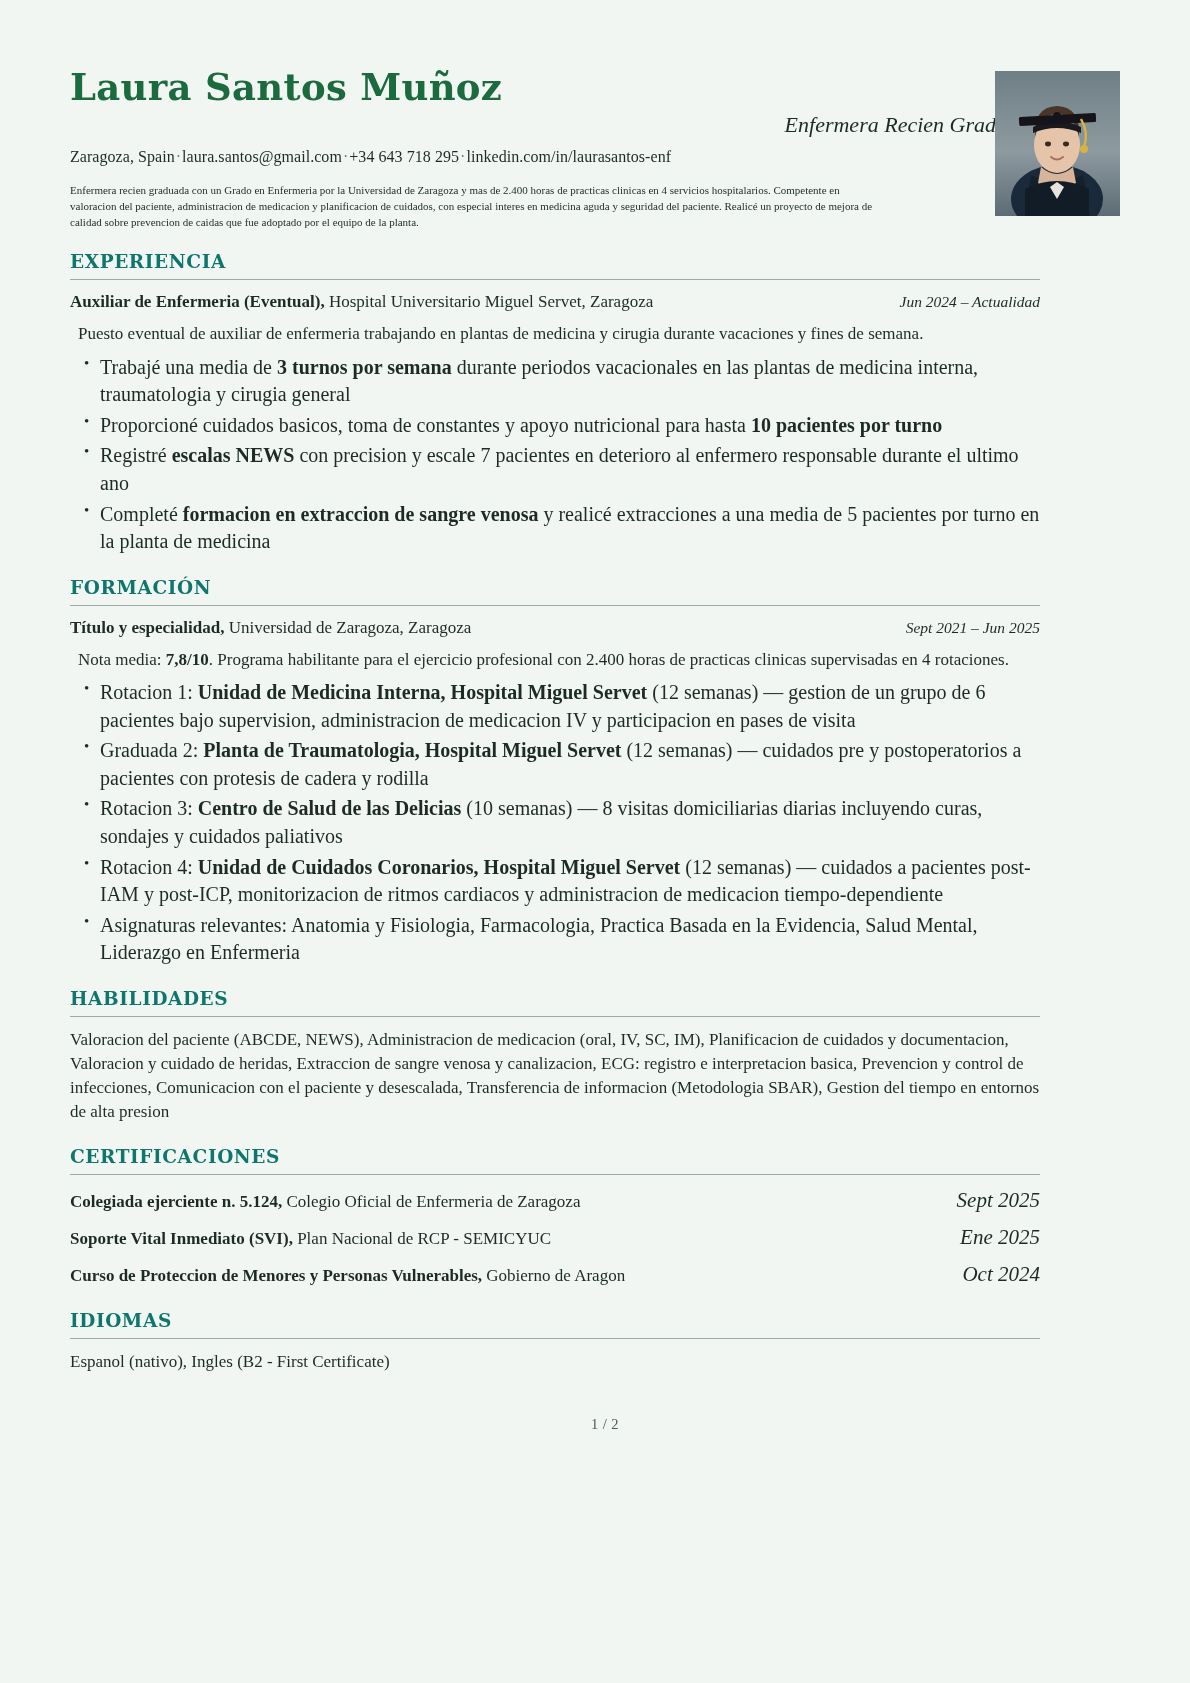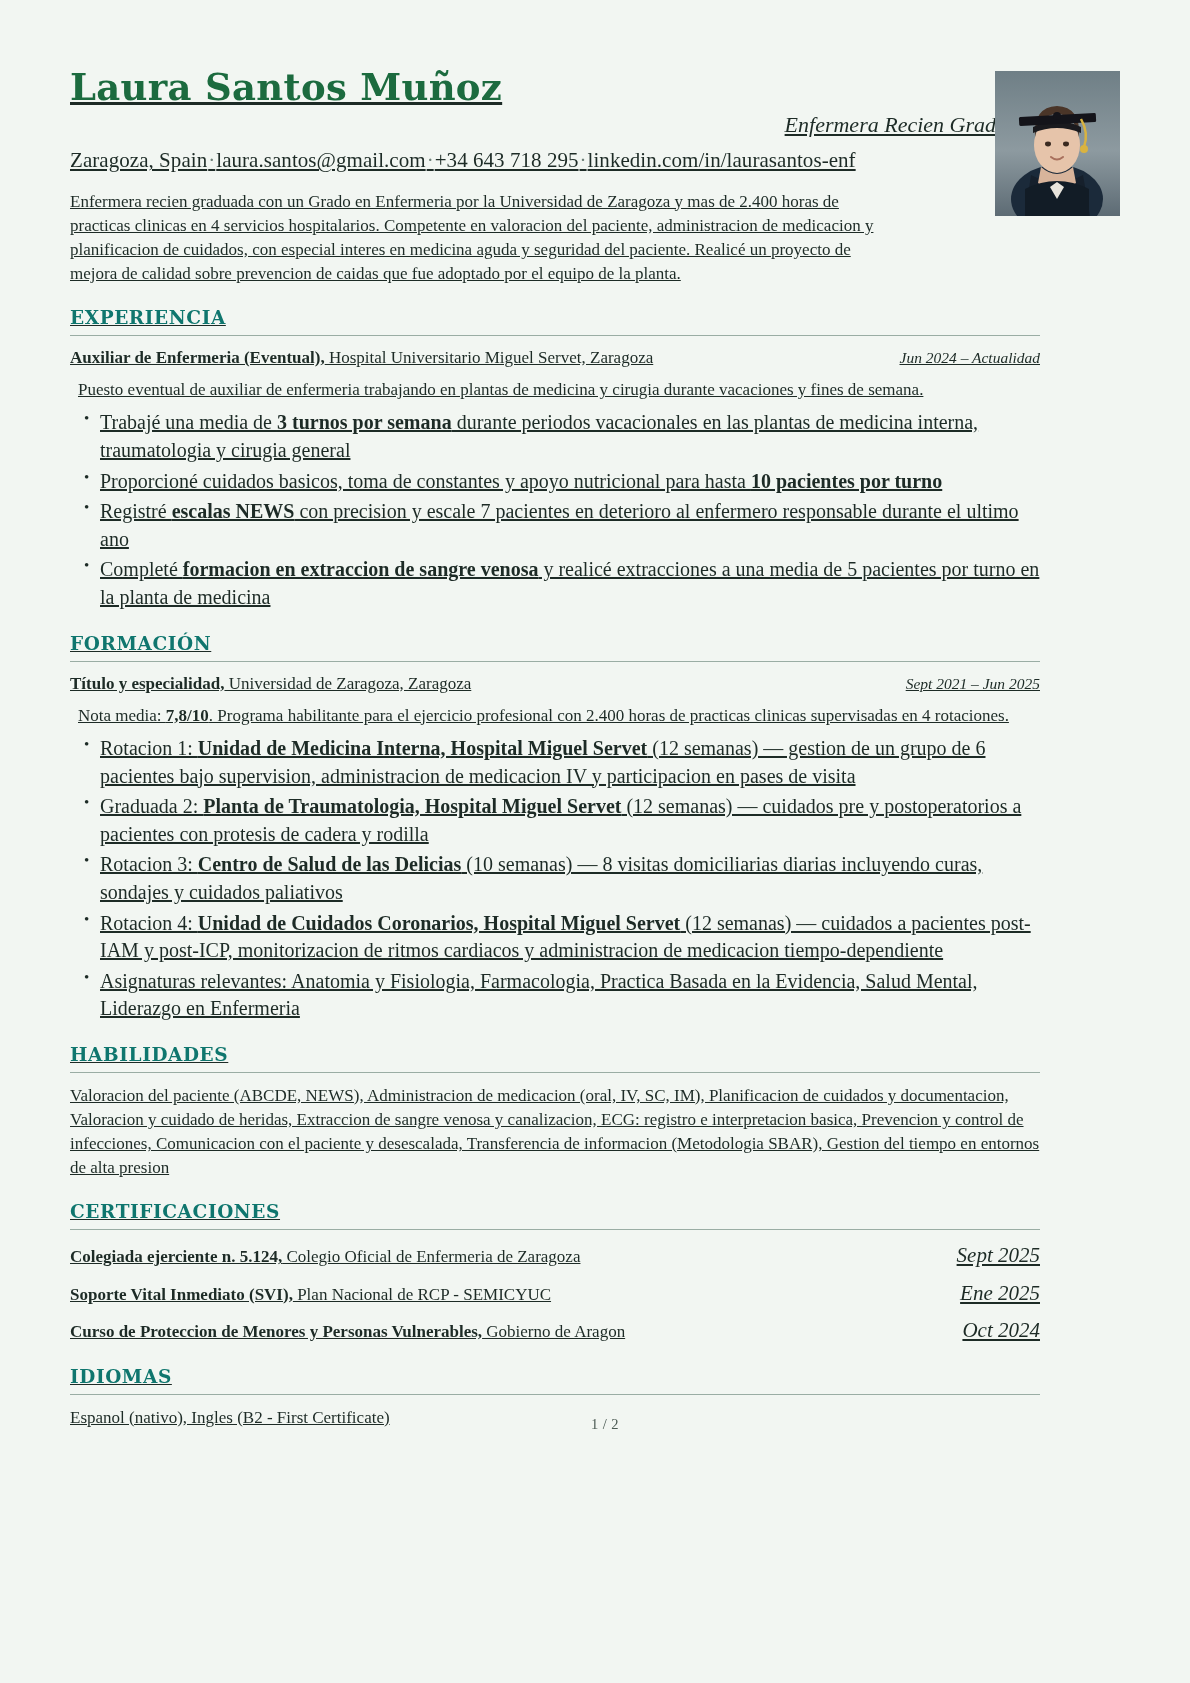--- a/index.html
+++ b/index.html
@@ -12,21 +12,20 @@
     color: #1d2b26;
   }
   .page {
     position: relative;
     width: 1190px;
     height: 1485px;
     background: #f2f6f2;
     box-sizing: border-box;
     padding: 68px 150px 0 70px;
     overflow: hidden;
-    text-decoration: underline;
   }
   .content {
     width: 970px;
   }
 
   
   .header {
     position: relative;
   }
   .name {
@@ -40,32 +39,32 @@
   }
   .headline {
     font-style: italic;
     font-size: 22px;
     line-height: 1.2;
     color: #1d2b26;
     margin: 0 0 7px 0;
     text-align: right;
   }
   .contact {
-    font-size: 21px;
+    font-size: 16px;
     line-height: 1.25;
     color: #1d2b26;
     margin: 9px 0 16px 0;
     letter-spacing: 0.05px;
   }
   .contact .sep {
     color: #6d7f77;
     padding: 0 1px;
   }
   .summary {
-    font-size: 17px;
+    font-size: 11px;
     line-height: 1.42;
     margin: 0;
     text-align: left;
     width: 810px;
   }
   .photo {
     position: absolute;
     top: 3px;
     right: -80px;
     width: 125px;

